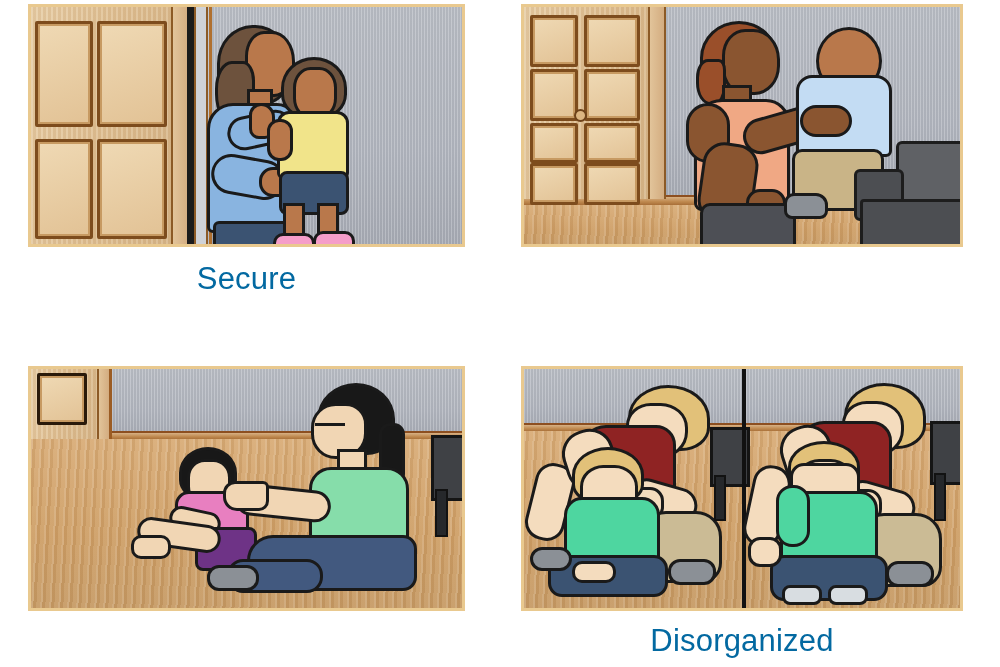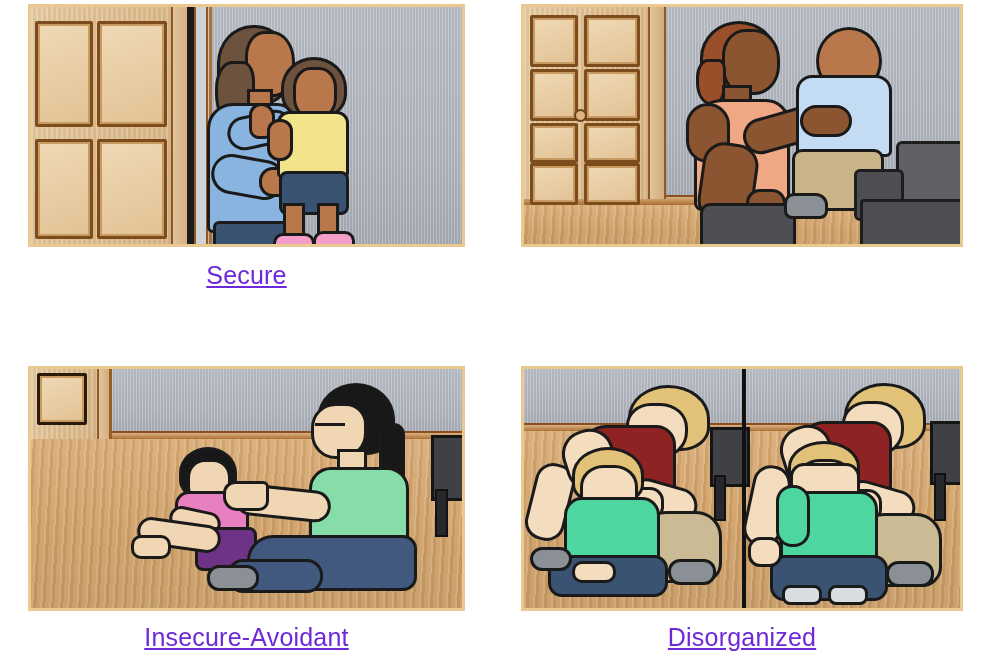--- a/index.html
+++ b/index.html
@@ -21,27 +21,26 @@
     align-items: center;
   }
   .panel {
     position: relative;
     box-sizing: border-box;
     border: 3px solid #e9c98f;
     overflow: hidden;
     background: #b8bcc4;
   }
   .caption {
-    color: #6d28d9;
-    font-size: 25px;
+    color: #0369a1;
+    font-size: 31px;
     font-weight: 400;
     letter-spacing: 0.2px;
     white-space: nowrap;
     line-height: 1;
-    text-decoration: underline;
   }
   .scene { position: absolute; inset: 0; overflow: hidden; }
 
   
   .wall {
     position: absolute; left: 0; right: 0; top: 0;
     background:
       repeating-linear-gradient(90deg, rgba(255,255,255,.18) 0 1px, rgba(0,0,0,.04) 1px 3px),
       linear-gradient(180deg,#b9bdc5 0%, #b2b6bf 60%, #a8acb5 100%);
   }
@@ -262,21 +261,20 @@
         <div class="sh skin-light" style="left:204px; top:118px; width:96px; height:32px; border-radius:16px; transform:rotate(6deg);"></div>
         <div class="sh skin-light" style="left:192px; top:112px; width:46px; height:30px; border-radius:12px 6px 10px 14px;"></div>
         <div class="sh denim" style="left:216px; top:166px; width:170px; height:56px; border-radius:26px 14px 14px 26px;"></div>
         <div class="sh denim" style="left:196px; top:190px; width:96px; height:34px; border-radius:16px;"></div>
         <div class="sh gray-shoe" style="left:176px; top:196px; width:52px; height:26px; border-radius:12px;"></div>
 
         <div class="tvstand" style="left:400px; top:66px; width:46px; height:60px;"></div>
         <div class="tvleg" style="left:404px; top:120px; width:9px; height:44px;"></div>
       </div>
     </div>
-    <div class="caption" style="margin-top:14px;">Insecure-Avoidant</div>
   </div>
 
   <div class="cell" style="left:521px; top:366px; width:442px;">
     <div class="panel" style="width:442px; height:245px;">
       <div class="scene">
         <div class="wall" style="height:62px;"></div>
         <div class="baseboard" style="top:54px; height:8px;"></div>
         <div class="floor" style="top:62px; height:183px;"></div>
 
         <div style="position:absolute; left:0; top:0; width:218px; height:100%;">

